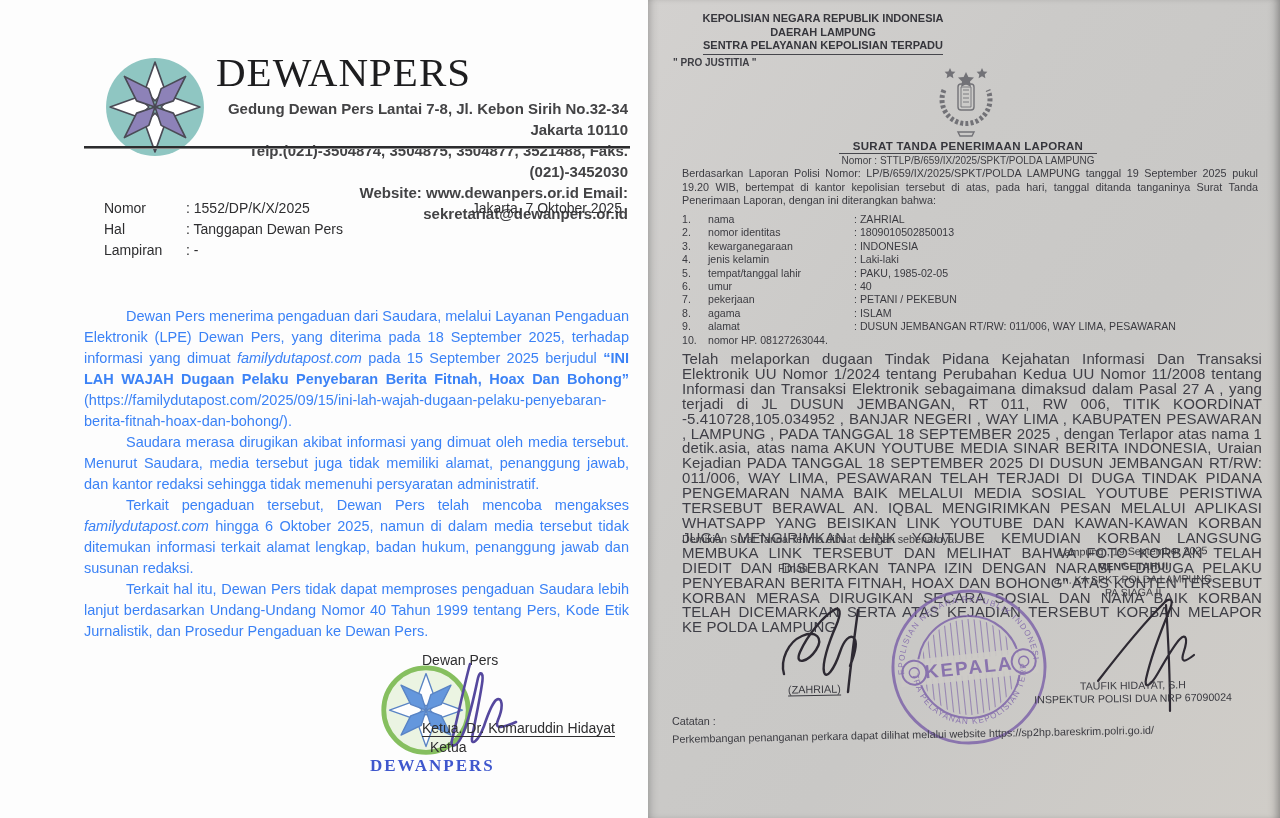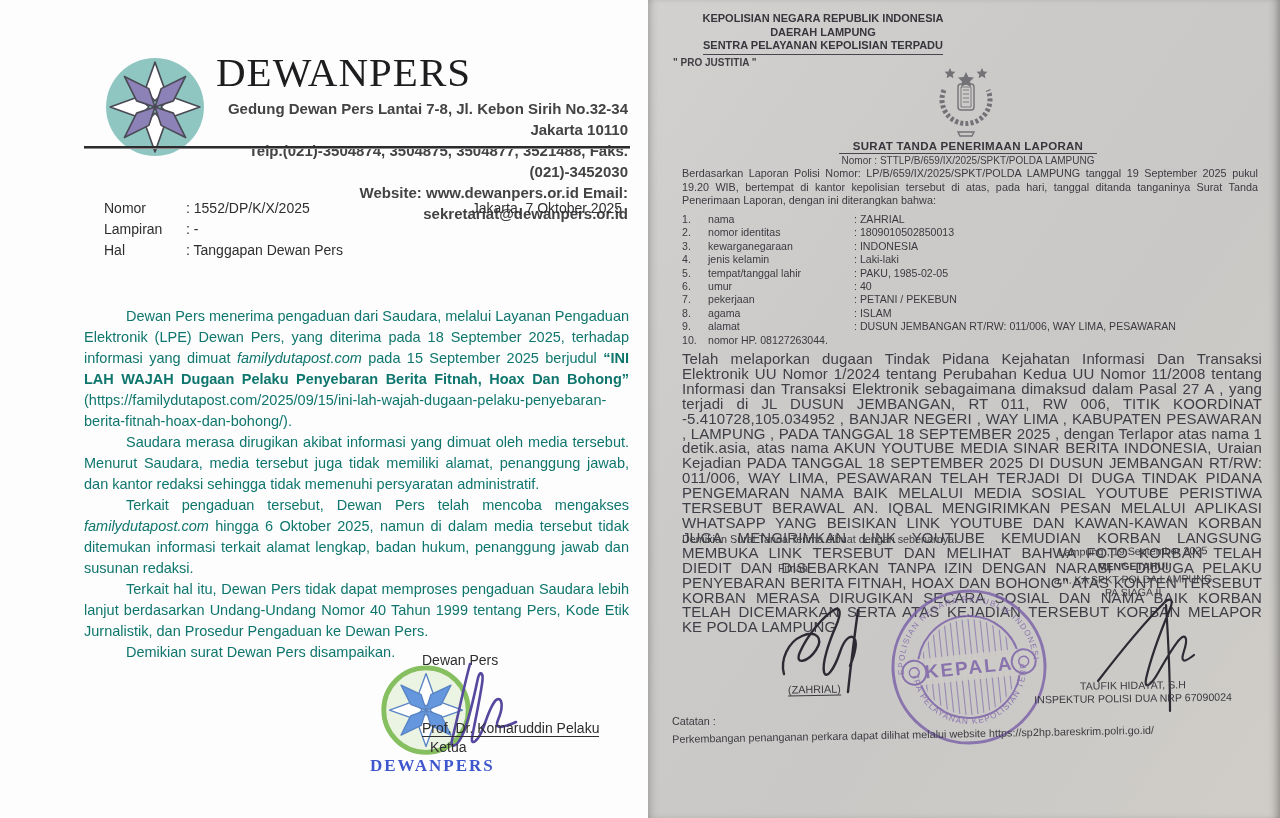--- a/index.html
+++ b/index.html
@@ -16,21 +16,21 @@
   .mast-addr { margin-top:3px; text-align:right; font-size:15px; font-weight:700; color:#434345; line-height:1.4; }
   .head-rule { position:absolute; left:84px; right:18px; top:146px; height:3px; background:#2c2c2e; border-bottom:1px solid #8a8a8a; }
 
   .meta { position:absolute; left:104px; top:162px; width:524px; font-size:14px; line-height:21px;margin-top:36px; }
   .meta-row { display:flex; }
   .meta-label { width:82px; }
   .meta-date { position:absolute; right:6px; top:0; font-size:14px; }
 
   .recipient { position:absolute; left:104px; top:237px; font-size:14px; line-height:20px; }
 
-  .body-text { position:absolute; left:84px; top:306px; width:545px; font-size:14.5px; line-height:21px; text-align:justify; color:#0f766e; }
+  .body-text { position:absolute; left:84px; top:306px; width:545px; font-size:14.5px; line-height:21px; text-align:justify; color:#3b82f6; }
   .body-text p { text-indent:42px; }
   .it { font-style:italic; }
   .bd { font-weight:700; }
 
   .sig-left { position:absolute; left:330px; top:648px; width:300px; height:160px; }
   .sig-org { position:absolute; left:92px; top:4px; font-size:14px; color:#2e2e30; }
   .dp-stamp { position:absolute; left:48px; top:16px; width:96px; height:96px; opacity:.85; }
   .dp-stamp-word { position:absolute; left:40px; top:108px; font-family:"Liberation Serif", serif; font-weight:700; font-size:17px; letter-spacing:2px; color:#2b46c8; opacity:.9; }
   .sig-scribble-left { position:absolute; left:82px; top:8px; width:130px; height:110px; }
   .sig-name { position:absolute; left:92px; top:72px; font-size:14px; border-bottom:1.5px solid #2e2e30; white-space:nowrap; }
@@ -101,37 +101,36 @@
       </div>
     </div>
     <div class="head-rule"></div>
 
     <div class="meta">
       <div class="meta-row">
         <span class="meta-label">Nomor</span>
         <span>: 1552/DP/K/X/2025</span>
       </div>
       <div class="meta-row">
+        <span class="meta-label">Hal</span>
+        <span>: Tanggapan Dewan Pers</span>
+      </div>
+      <div class="meta-row">
         <span class="meta-label">Lampiran</span>
         <span>: -</span>
-      </div>
-      <div class="meta-row">
-        <span class="meta-label">Hal</span>
-        <span>: Tanggapan Dewan Pers</span>
       </div>
       <div class="meta-date">Jakarta, 7 Oktober 2025</div>
     </div>
 
 
     <div class="body-text">
       <p><span>Dewan Pers menerima pengaduan dari Saudara, melalui Layanan Pengaduan Elektronik (LPE) Dewan Pers, yang diterima pada 18 September 2025, terhadap informasi yang dimuat </span><span class="it">familydutapost.com</span><span> pada 15 September 2025 berjudul </span><span class="bd">“INI LAH WAJAH Dugaan Pelaku Penyebaran Berita Fitnah, Hoax Dan Bohong”</span><span> (https://familydutapost.com/2025/09/15/ini-lah-wajah-dugaan-pelaku-penyebaran-berita-fitnah-hoax-dan-bohong/).</span></p>
       <p>Saudara merasa dirugikan akibat informasi yang dimuat oleh media tersebut. Menurut Saudara, media tersebut juga tidak memiliki alamat, penanggung jawab, dan kantor redaksi sehingga tidak memenuhi persyaratan administratif.</p>
       <p><span>Terkait pengaduan tersebut, Dewan Pers telah mencoba mengakses </span><span class="it">familydutapost.com</span><span> hingga 6 Oktober 2025, namun di dalam media tersebut tidak ditemukan informasi terkait alamat lengkap, badan hukum, penanggung jawab dan susunan redaksi.</span></p>
       <p>Terkait hal itu, Dewan Pers tidak dapat memproses pengaduan Saudara lebih lanjut berdasarkan Undang-Undang Nomor 40 Tahun 1999 tentang Pers, Kode Etik Jurnalistik, dan Prosedur Pengaduan ke Dewan Pers.</p>
-      <p>Demikian surat Dewan Pers disampaikan.</p>
     </div>
 
     <div class="sig-left">
       <div class="sig-org">Dewan Pers</div>
       <svg class="dp-stamp" viewBox="0 0 100 100">
         <circle cx="50" cy="48" r="44" fill="rgba(140,195,80,0.18)" stroke="#72b544" stroke-width="5"></circle>
         <g stroke="#3d6fbb" stroke-width="1.4" stroke-linejoin="round">
           <polygon points="50,10 59,35 50,44 41,35" fill="#ffffff"></polygon>
           <polygon points="50,86 59,61 50,52 41,61" fill="#ffffff"></polygon>
           <polygon points="12,48 37,39 46,48 37,57" fill="#ffffff"></polygon>
@@ -139,21 +138,21 @@
           <polygon points="24,22 45,32 50,48 34,42" fill="#4a86d8"></polygon>
           <polygon points="76,22 55,32 50,48 66,42" fill="#4a86d8"></polygon>
           <polygon points="24,74 45,64 50,48 34,54" fill="#4a86d8"></polygon>
           <polygon points="76,74 55,64 50,48 66,54" fill="#4a86d8"></polygon>
         </g>
       </svg>
       <div class="dp-stamp-word">DEWANPERS</div>
       <svg class="sig-scribble-left" viewBox="0 0 130 110">
         <path d="M58,8 C52,30 46,60 40,84 C38,92 44,92 50,80 C58,62 62,40 66,22 C68,14 72,16 70,28 C67,48 62,70 60,82 C59,90 66,86 72,70 C76,58 80,48 84,44 C90,40 92,50 86,64 C82,74 90,72 104,66" fill="none" stroke="#55489e" stroke-width="2.6" stroke-linecap="round"></path>
       </svg>
-      <div class="sig-name">Prof. Dr. Komaruddin Pelaku</div>
+      <div class="sig-name">Ketua. Dr. Komaruddin Hidayat</div>
       <div class="sig-title">Ketua</div>
     </div>
   </div>
 
   <div class="doc-right">
 
     <div class="kop">
       <div>KEPOLISIAN NEGARA REPUBLIK INDONESIA</div>
       <div>DAERAH LAMPUNG</div>
       <div><span class="u">SENTRA PELAYANAN KEPOLISIAN TERPADU</span></div>

